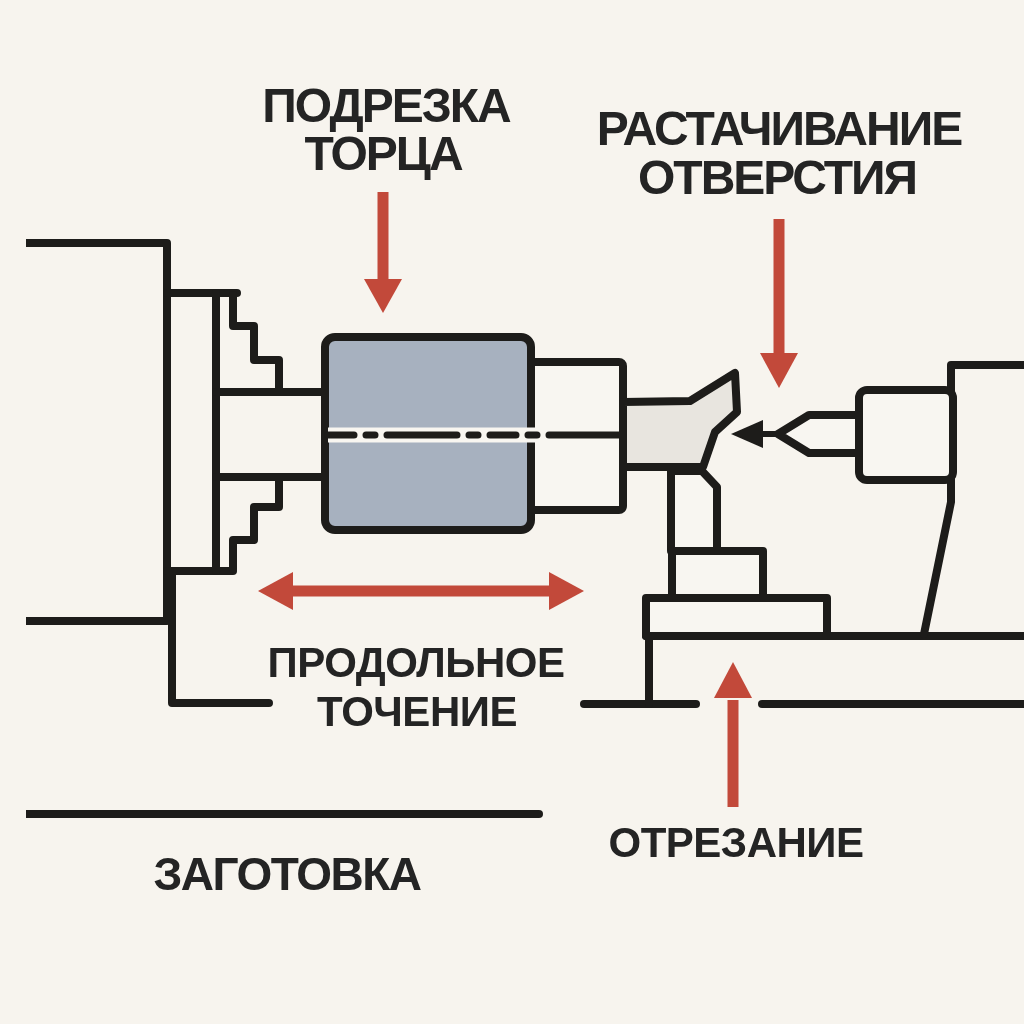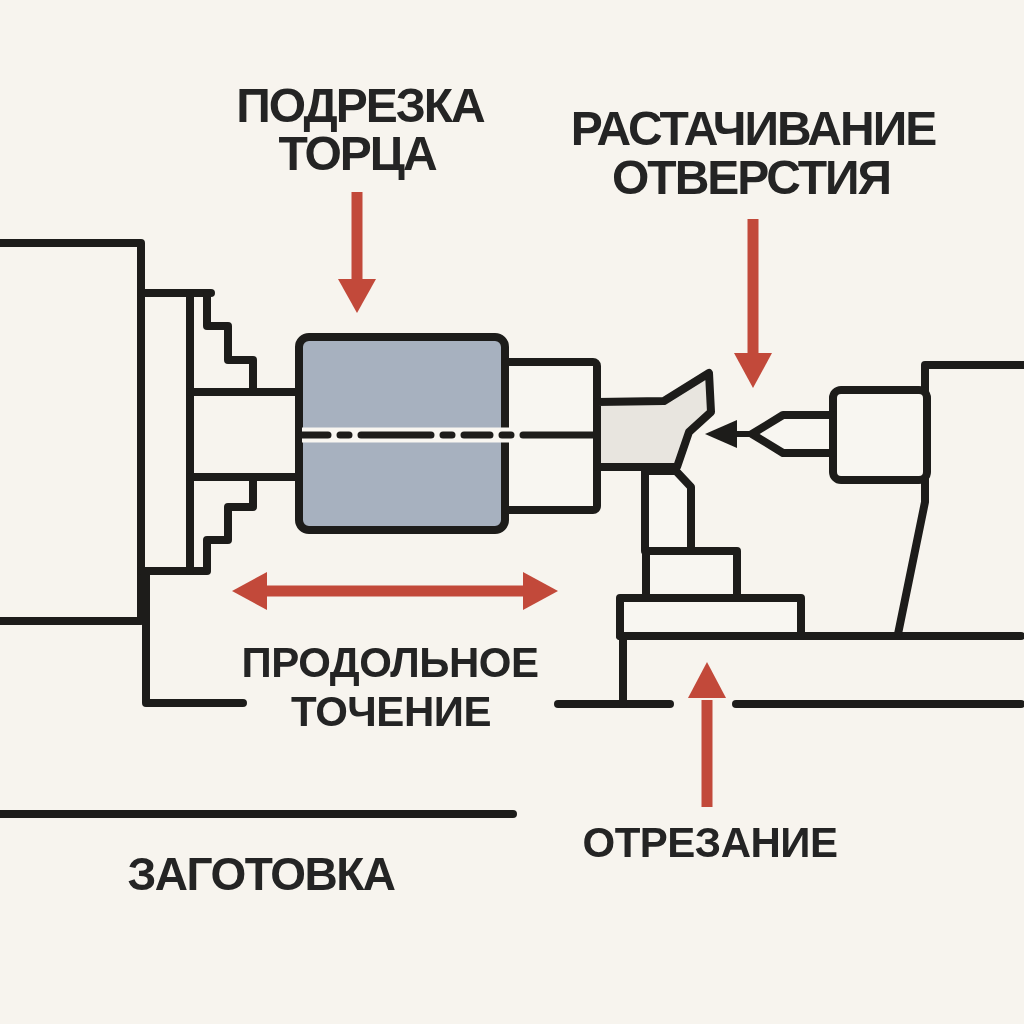--- a/index.html
+++ b/index.html
@@ -7,20 +7,21 @@
     padding: 0;
     width: 1024px;
     height: 1024px;
     background: #f7f4ee;
     overflow: hidden;
   }
   .stage {
     position: relative;
     width: 868px;
     height: 1024px;
+    padding-left: 26px;
   }
   svg { display: block; width: 1024px; height: 1024px; }
 
   .ln {
     fill: none;
     stroke: #1d1c1a;
     stroke-width: 8;
     stroke-linejoin: round;
     stroke-linecap: round;
   }

